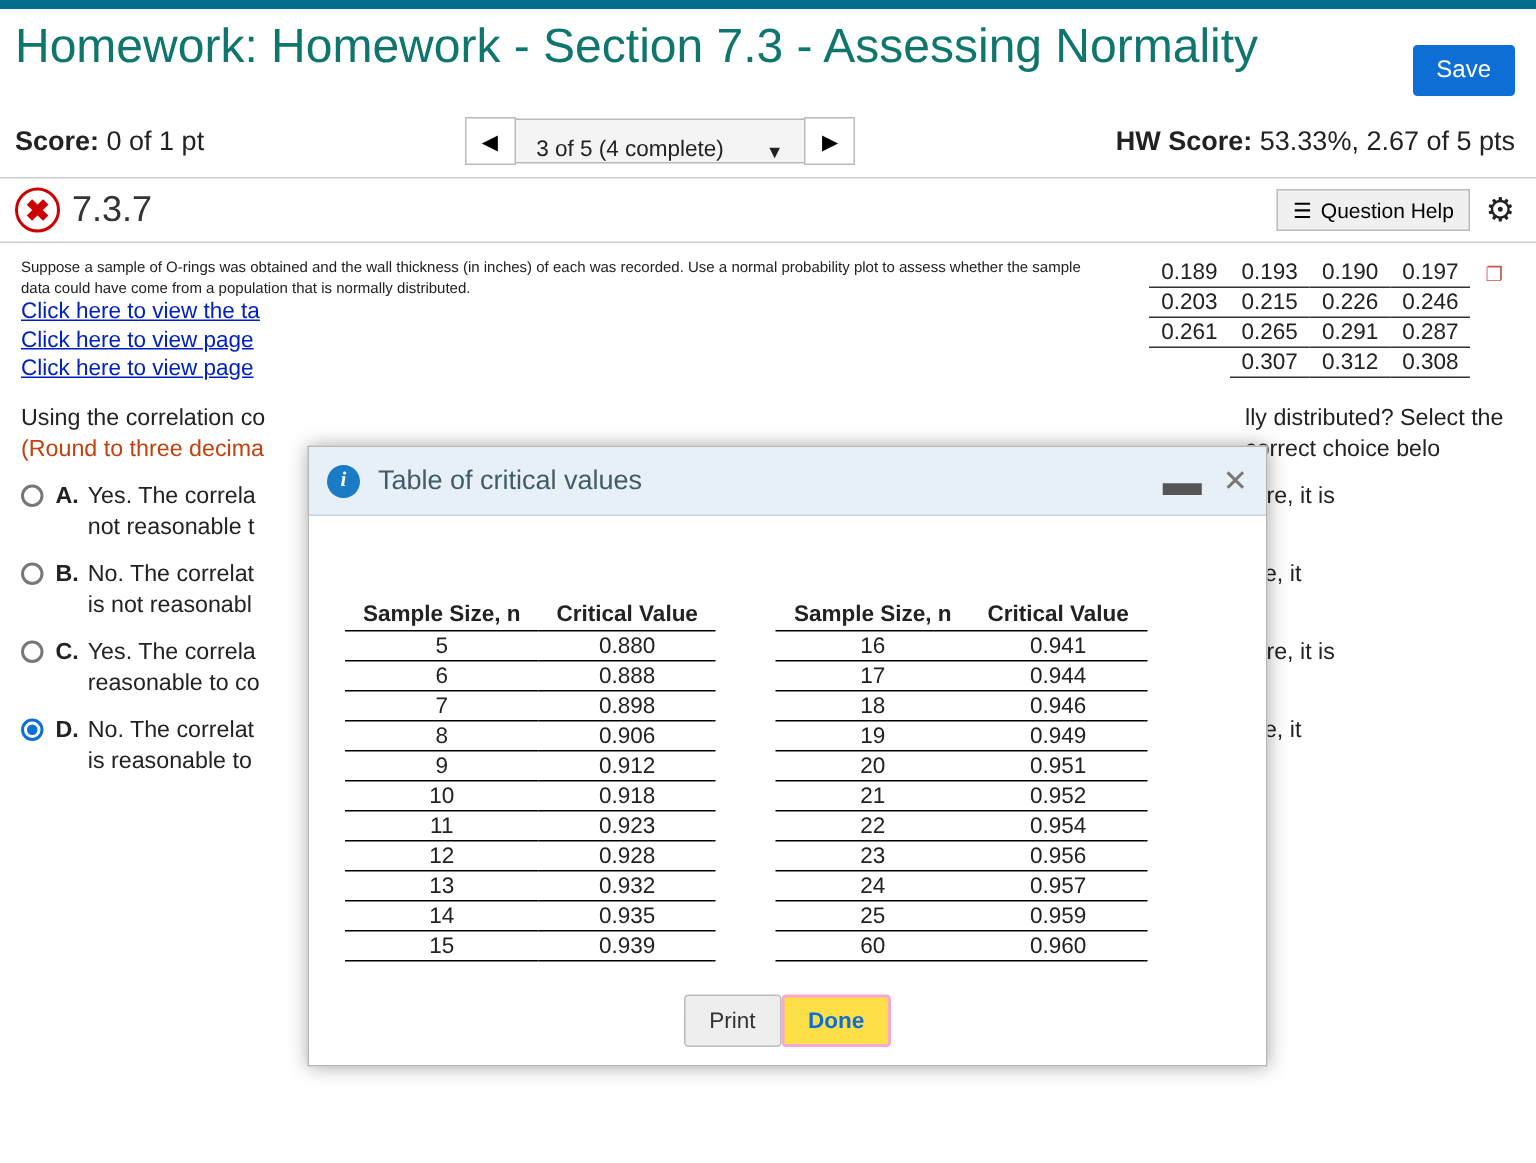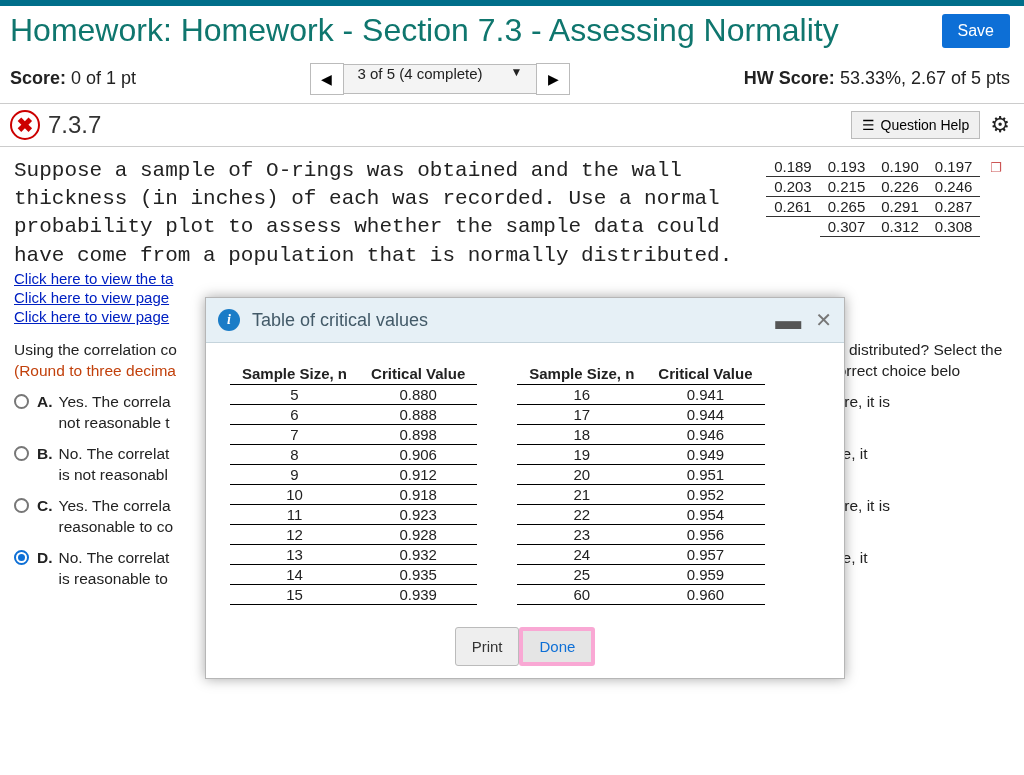--- a/index.html
+++ b/index.html
@@ -1,36 +1,36 @@
 <!DOCTYPE html>
 <html><head>
 <meta charset="utf-8">
 <style>
 * { box-sizing: border-box; margin: 0; padding: 0; }
 body { font-family: Arial, Helvetica, sans-serif; font-size: 14px; color: #222; background: #fff; width: 1024px; height: 775px; overflow: hidden; position: relative; }
 .top-bar { height: 6px; background: #006e8a; }
 .header-row { display: flex; align-items: flex-start; padding: 6px 14px 6px 10px; }
 .page-title { font-size: 32px; font-weight: 400; color: #0f766e; flex: 1; line-height: 1.15; }
-.save-btn { background: #0d6fd6; color: #fff; border: none; padding: 8px 16px; font-size: 16px; border-radius: 3px; margin-top: 2px; cursor: pointer; }
+.save-btn { background: #0d6fd6; color: #fff; border: none; padding: 8px 16px; font-size: 16px; border-radius: 3px; margin-top: 18px; cursor: pointer; }
 .score-row { display: flex; align-items: center; padding: 8px 14px 8px 10px; border-bottom: 1px solid #ccc; font-size: 18px; }
 .score-left { flex: 0 0 auto; }
 .score-left b, .hw-score b { font-weight: 700; }
 .nav-block { flex: 1; display: flex; justify-content: center; align-items: center; }
 .arrow-btn { width: 34px; height: 32px; border: 1px solid #bbb; background: #fff; display: flex; align-items: center; justify-content: center; font-size: 14px; cursor: pointer; }
-.progress-box { border: 1px solid #bbb; border-left: none; border-right: none; height: 30px; padding: 0 14px; display: flex; align-items: flex-start; font-size: 15px; cursor: pointer; background: #f4f4f4; gap: 20px; }
+.progress-box { border: 1px solid #bbb; border-left: none; border-right: none; height: 30px; padding: 0 14px; display: flex; align-items: flex-end; font-size: 15px; cursor: pointer; background: #f4f4f4; gap: 20px; }
 .progress-box .caret { margin-left: 8px; font-size: 12px; }
 .hw-score { flex: 0 0 auto; text-align: right; }
 .question-row { display: flex; align-items: center; padding: 6px 14px 6px 10px; border-bottom: 1px solid #ccc; }
 .q-badge { width: 30px; height: 30px; border: 2px solid #c00; border-radius: 50%; display: flex; align-items: center; justify-content: center; color: #c00; font-weight: 900; font-size: 20px; margin-right: 8px; }
 .q-num { font-size: 24px; color: #333; flex: 1; }
 .q-help-btn { border: 1px solid #bbb; background: #f0f0f0; padding: 5px 10px; font-size: 14px; display: flex; align-items: center; cursor: pointer; }
 .q-help-btn .bars { margin-right: 6px; font-size: 14px; }
 .gear { font-size: 22px; margin-left: 10px; cursor: pointer; }
 .content { padding: 10px 14px 0 14px; position: relative; }
-.question-text { font-size: 21px; line-height: 1.35; font-family: Liberation Mono, monospace; }
+.question-text { font-size: 10px; line-height: 1.35; }
 .data-table { position: absolute; right: 14px; top: 10px; border-collapse: collapse; font-size: 15px; }
 .data-table td { border-bottom: 1px solid #333; padding: 1px 8px; text-align: left; margin-left: 20px; }
 .data-icon { color: #c55; font-size: 13px; vertical-align: middle; padding-left:2px;}
 .links { }
 .links a { color: #0020c2; text-decoration: underline; font-size: 15px; display: block; line-height: 1.25; }
 .prompt2 { margin-top: 14px; font-size: 15.5px; line-height: 1.35; }
 .round-note { color: #c2410c; }
 .choices { margin-top: 10px; }
 .choice-row { display: flex; align-items: flex-start; margin-bottom: 10px; font-size: 15.5px; line-height: 1.35; }
 .radio { width: 15px; height: 15px; border: 2px solid #777; border-radius: 50%; margin-right: 8px; margin-top: 2px; flex-shrink: 0; display:flex; align-items:center; justify-content:center;}
@@ -40,28 +40,28 @@
 .choice-text { flex: 1; }
 .fill-box { display: inline-block; width: 28px; height: 18px; border: 1px solid #888; background: #eee; vertical-align: middle; margin: 0 2px; }
 .fill-box.white { background: #fff; }
 
 .modal { position: absolute; left: 205px; top: 297px; width: 640px; background: #fff; border: 1px solid #b6b6b6; box-shadow: 0 0 12px rgba(0,0,0,0.35); z-index: 50; }
 .modal-header { background: #e6f0f6; padding: 10px 12px; display: flex; align-items: center; border-bottom: 1px solid #c5d4dc; }
 .info-icon { width: 22px; height: 22px; background: #1a7cc7; color: #fff; border-radius: 50%; display: flex; align-items: center; justify-content: center; font-weight: 900; font-style: italic; font-family: Georgia, serif; font-size: 14px; margin-right: 12px; }
 .modal-title { flex: 1; color: #435a68; font-size: 18px; }
 .min-btn { font-size: 26px; font-weight: 900; color: #555; margin-right: 14px; cursor: pointer; line-height: 10px; }
 .close-btn { font-size: 20px; color: #777; cursor: pointer; }
-.modal-body { padding: 20px 24px 10px 24px; display: flex; gap: 40px; }
+.modal-body { padding: 20px 24px 10px 24px; display: flex; gap: 40px; margin-top: 35px; }
 .crit-table { border-collapse: collapse; font-size: 15px; }
 .crit-table th { border-bottom: 1.5px solid #000; padding: 2px 12px; font-weight: 700; text-align: center; }
 .crit-table td { border-bottom: 1px solid #000; padding: 1px 12px; text-align: center; }
 .modal-footer { padding: 12px; display: flex; justify-content: center; }
 .btn { padding: 7px 16px; font-size: 15px; border-radius: 3px; cursor: pointer; }
 .btn-print { background: #eee; border: 1px solid #bbb; color: #333; }
-.btn-done { background: #e5e5e5; border: 4px solid #f9a8d4; color: #0d6fd6; font-weight: 400; }
+.btn-done { background: #fde047; border: 2px solid #f9a8d4; color: #0d6fd6; font-weight: 700; }
 .spacer-right { width: 270px; display: inline-block; }
 </style>
 </head>
 <body>
 
 <div class="top-bar"></div>
 
 <div class="header-row">
   <div class="page-title">Homework: Homework - Section 7.3 - Assessing Normality</div>
   <button class="save-btn">Save</button>

